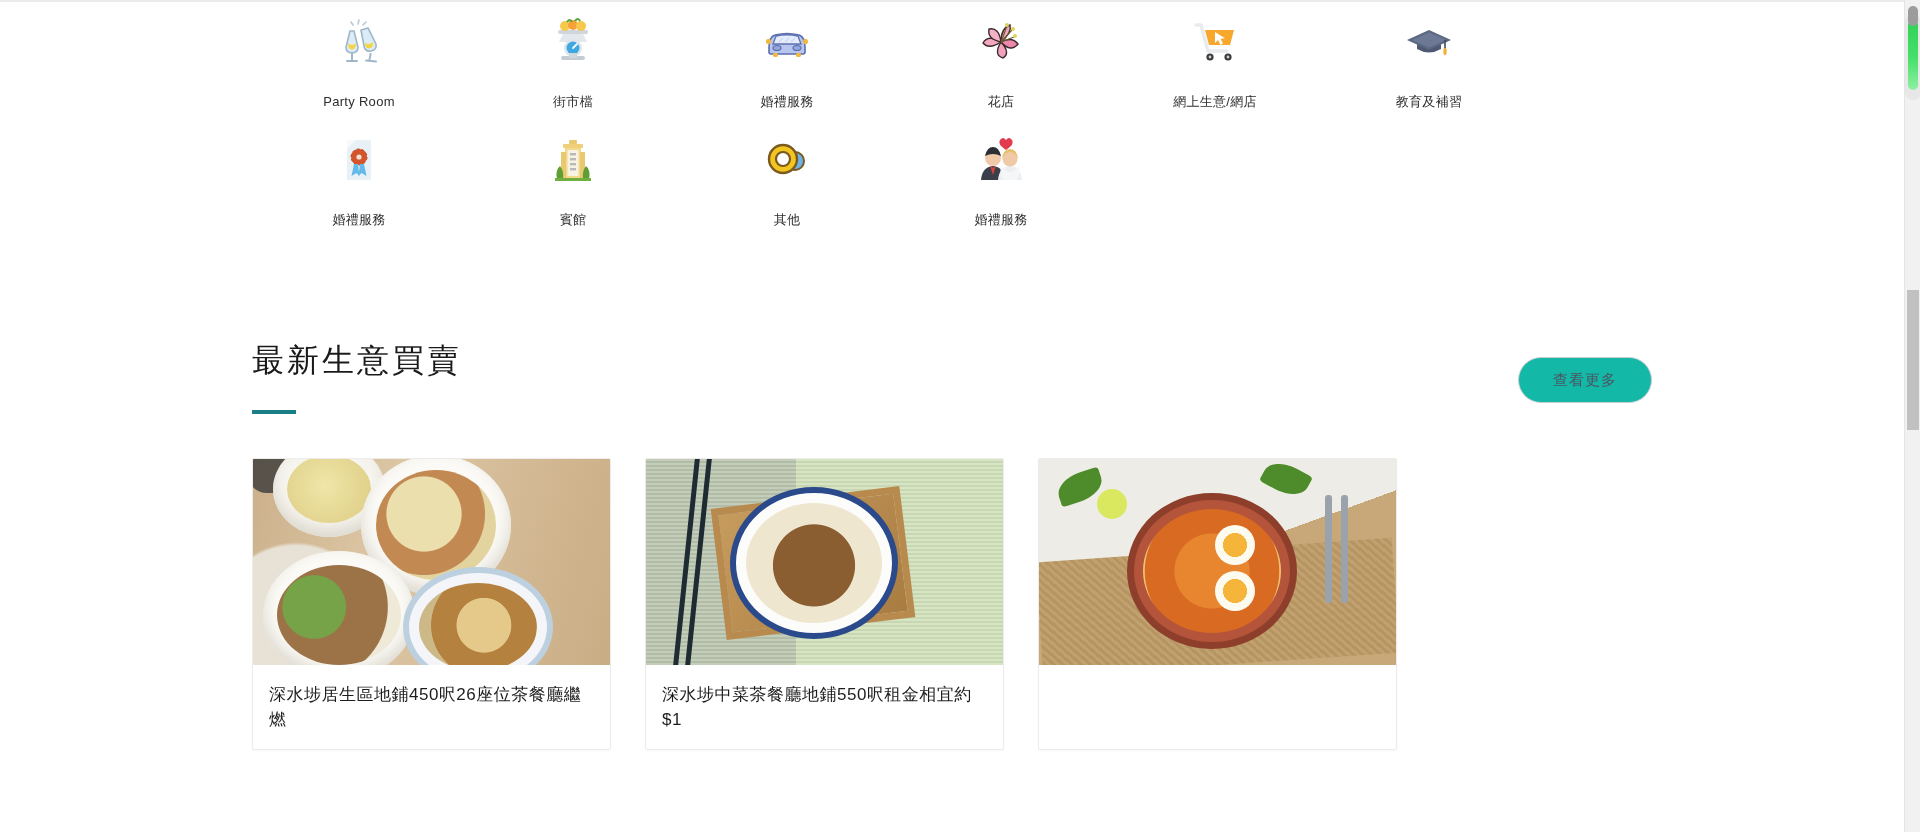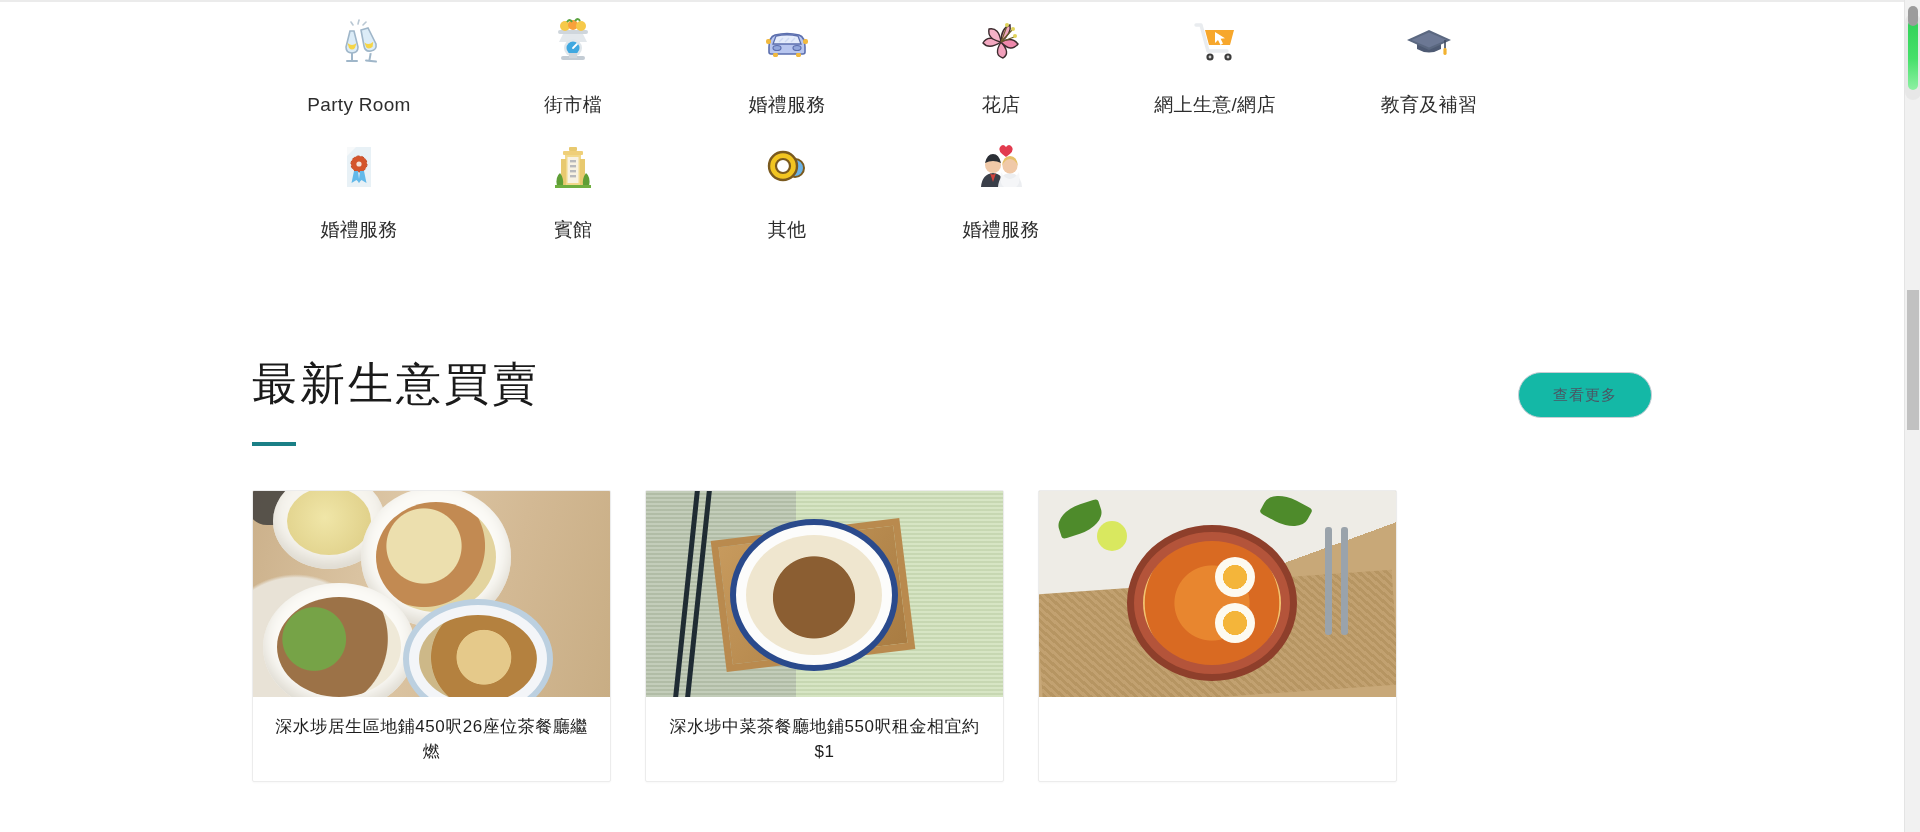--- a/index.html
+++ b/index.html
@@ -60,41 +60,41 @@
     width: 52px;
     height: 52px;
     display: flex;
     align-items: center;
     justify-content: center;
     margin-bottom: 26px;
   }
   .cat-icon svg { display: block; }
 
   .cat-label {
-    font-size: 19px;
+    font-size: 13px;
     color: #2d2d2d;
     line-height: 1.2;
     text-align: left;
     letter-spacing: 0.3px;
   }
 
   
   .section-block {
     margin-top: 96px;
     position: relative;
   }
 
   .section-head {
     display: flex;
     align-items: flex-start;
     justify-content: space-between;
   }
 
   .section-title {
-    font-size: 45px;
+    font-size: 32px;
     font-weight: 400;
     color: #1a1a1a;
     letter-spacing: 3px;
     line-height: 1.35;
   }
 
   .title-underline {
     width: 44px;
     height: 4px;
     background: #1a7f86;
@@ -113,21 +113,20 @@
     cursor: pointer;
     letter-spacing: 1px;
     line-height: 1.2;
   }
 
   
   .card-row {
     display: flex;
     gap: 34px;
     margin-top: 44px;
-    text-align: center;
   }
 
   .card {
     width: 359px;
     background: #ffffff;
     border: 1px solid #ececec;
     border-radius: 2px;
     overflow: hidden;
     cursor: pointer;
     box-shadow: 0 1px 2px rgba(0,0,0,0.03);

